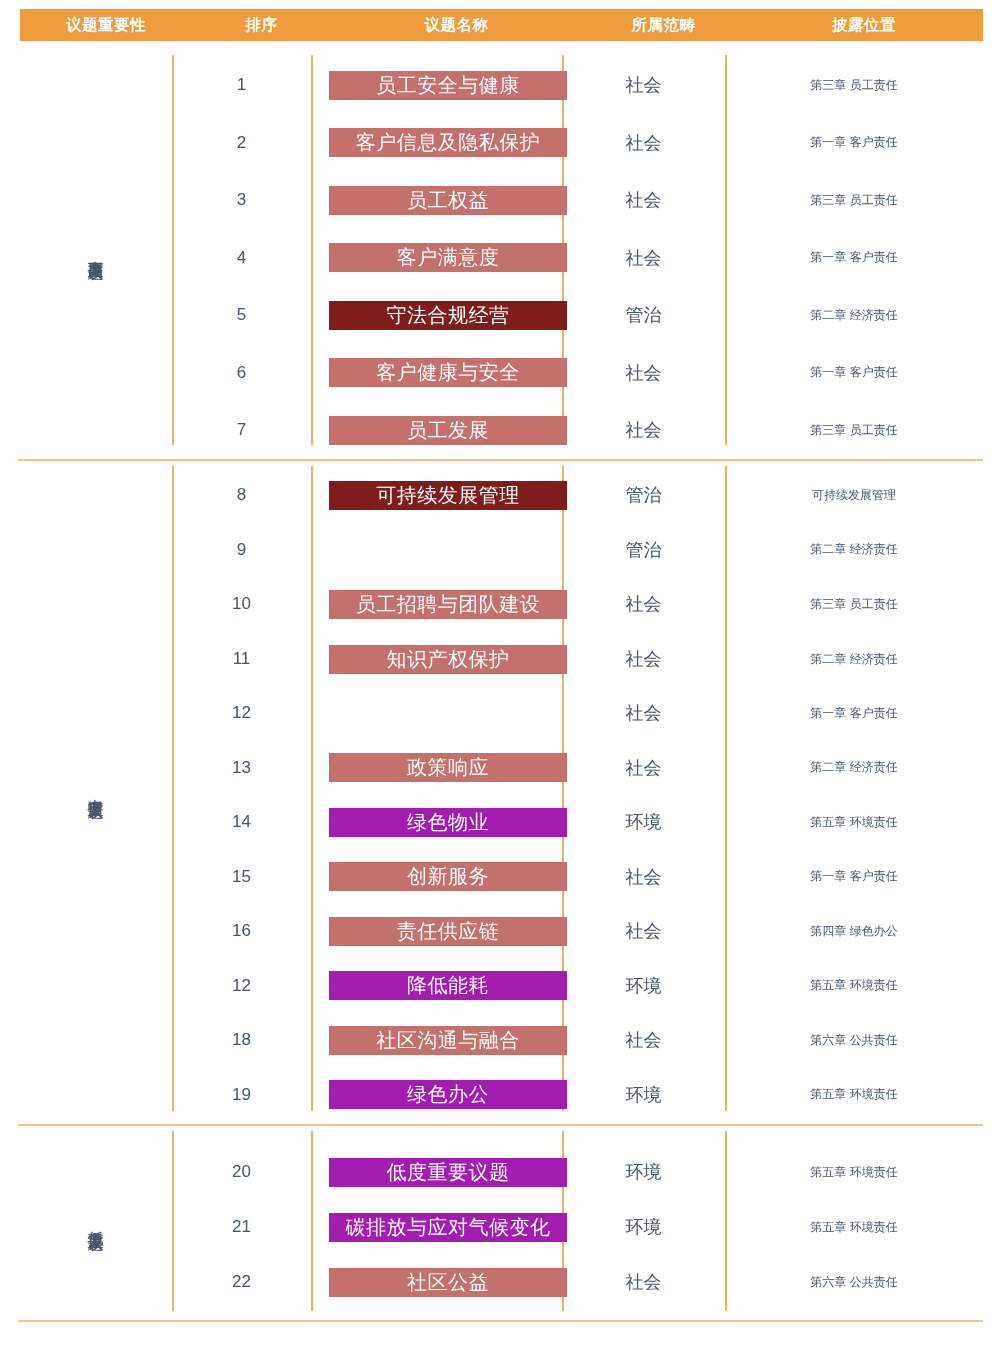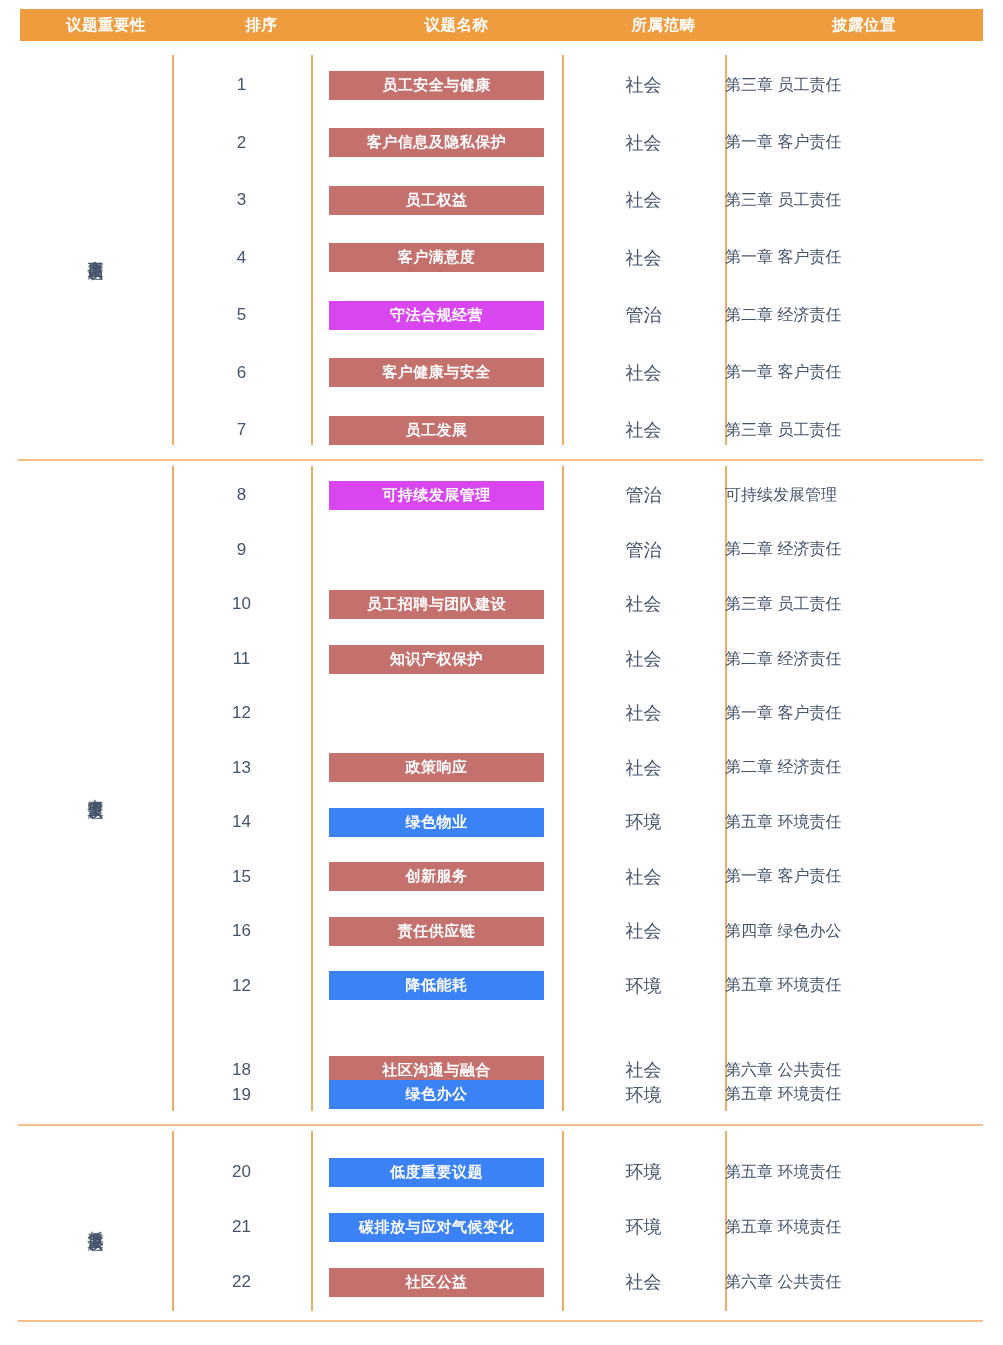--- a/index.html
+++ b/index.html
@@ -115,49 +115,49 @@
     position: absolute;
     left: 154px;
     width: 139px;
     text-align: center;
     font-size: 17px;
     color: #44546A;
   }
   .cell-topic {
     position: absolute;
     left: 311px;
-    width: 215px;
+    width: 238px;
     height: 29px;
     display: flex;
     align-items: center;
     justify-content: center;
     color: #FFFFFF;
-    font-size: 15px;
-    font-weight: bold;
+    font-size: 20px;
+    font-weight: normal;
     letter-spacing: 0.5px;
     white-space: nowrap;
   }
   .cell-topic.social { background: #C4706C; }
-  .cell-topic.governance { background: #d946ef; }
-  .cell-topic.environment { background: #3b82f6; }
+  .cell-topic.governance { background: #7f1d1d; }
+  .cell-topic.environment { background: #a21caf; }
 
   .cell-category {
     position: absolute;
     left: 544px;
     width: 163px;
     text-align: center;
     font-size: 18px;
     color: #44546A;
   }
   .cell-location {
     position: absolute;
     left: 707px;
     width: 258px;
-    text-align: left;
-    font-size: 16px;
+    text-align: center;
+    font-size: 12px;
     color: #44546A;
   }
 </style>
 </head>
 <body>
 
 <div class="table-wrap">
 
   <div class="header-band">
     <div class="header-cell hc-importance">议题重要性</div>
@@ -281,21 +281,21 @@
             <div class="cell-topic social">责任供应链</div>
             <div class="cell-category">社会</div>
             <div class="cell-location">第四章 绿色办公</div>
           </div>
           <div class="row" style="top: 504.5px; height: 30px;">
             <div class="cell-rank">12</div>
             <div class="cell-topic environment">降低能耗</div>
             <div class="cell-category">环境</div>
             <div class="cell-location">第五章 环境责任</div>
           </div>
-          <div class="row" style="top: 559px; height: 30px; margin-top: 30px;">
+          <div class="row" style="top: 559px; height: 30px;">
             <div class="cell-rank">18</div>
             <div class="cell-topic social">社区沟通与融合</div>
             <div class="cell-category">社会</div>
             <div class="cell-location">第六章 公共责任</div>
           </div>
           <div class="row" style="top: 613.5px; height: 30px;">
             <div class="cell-rank">19</div>
             <div class="cell-topic environment">绿色办公</div>
             <div class="cell-category">环境</div>
             <div class="cell-location">第五章 环境责任</div>

